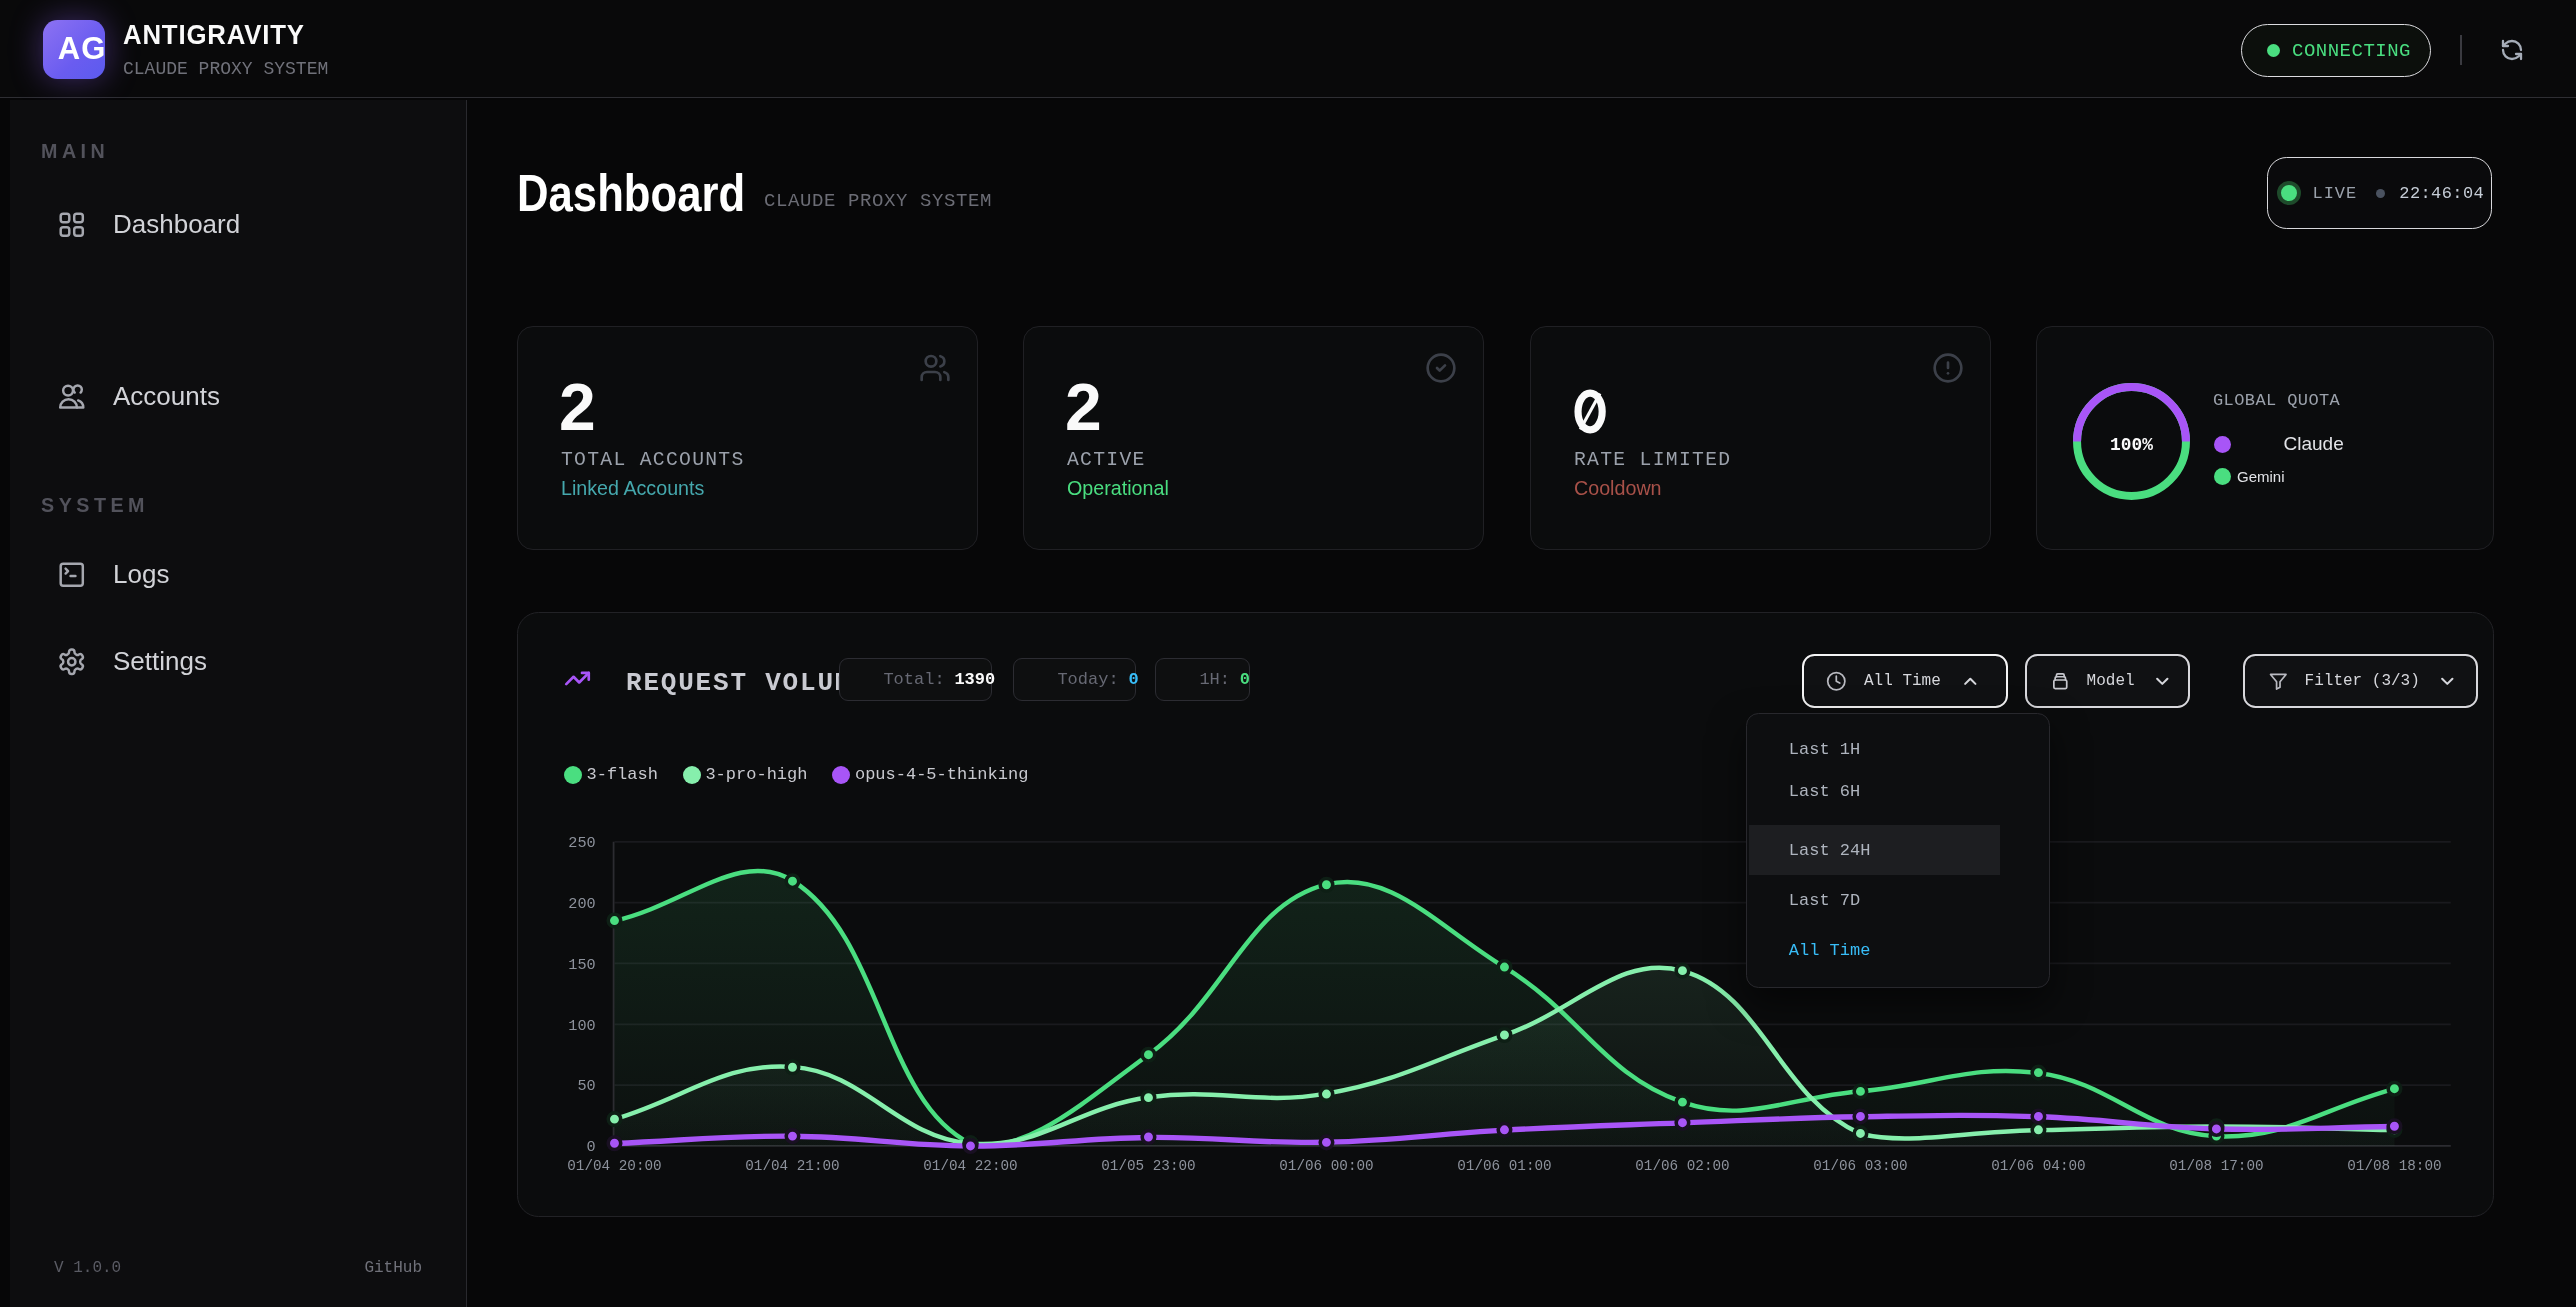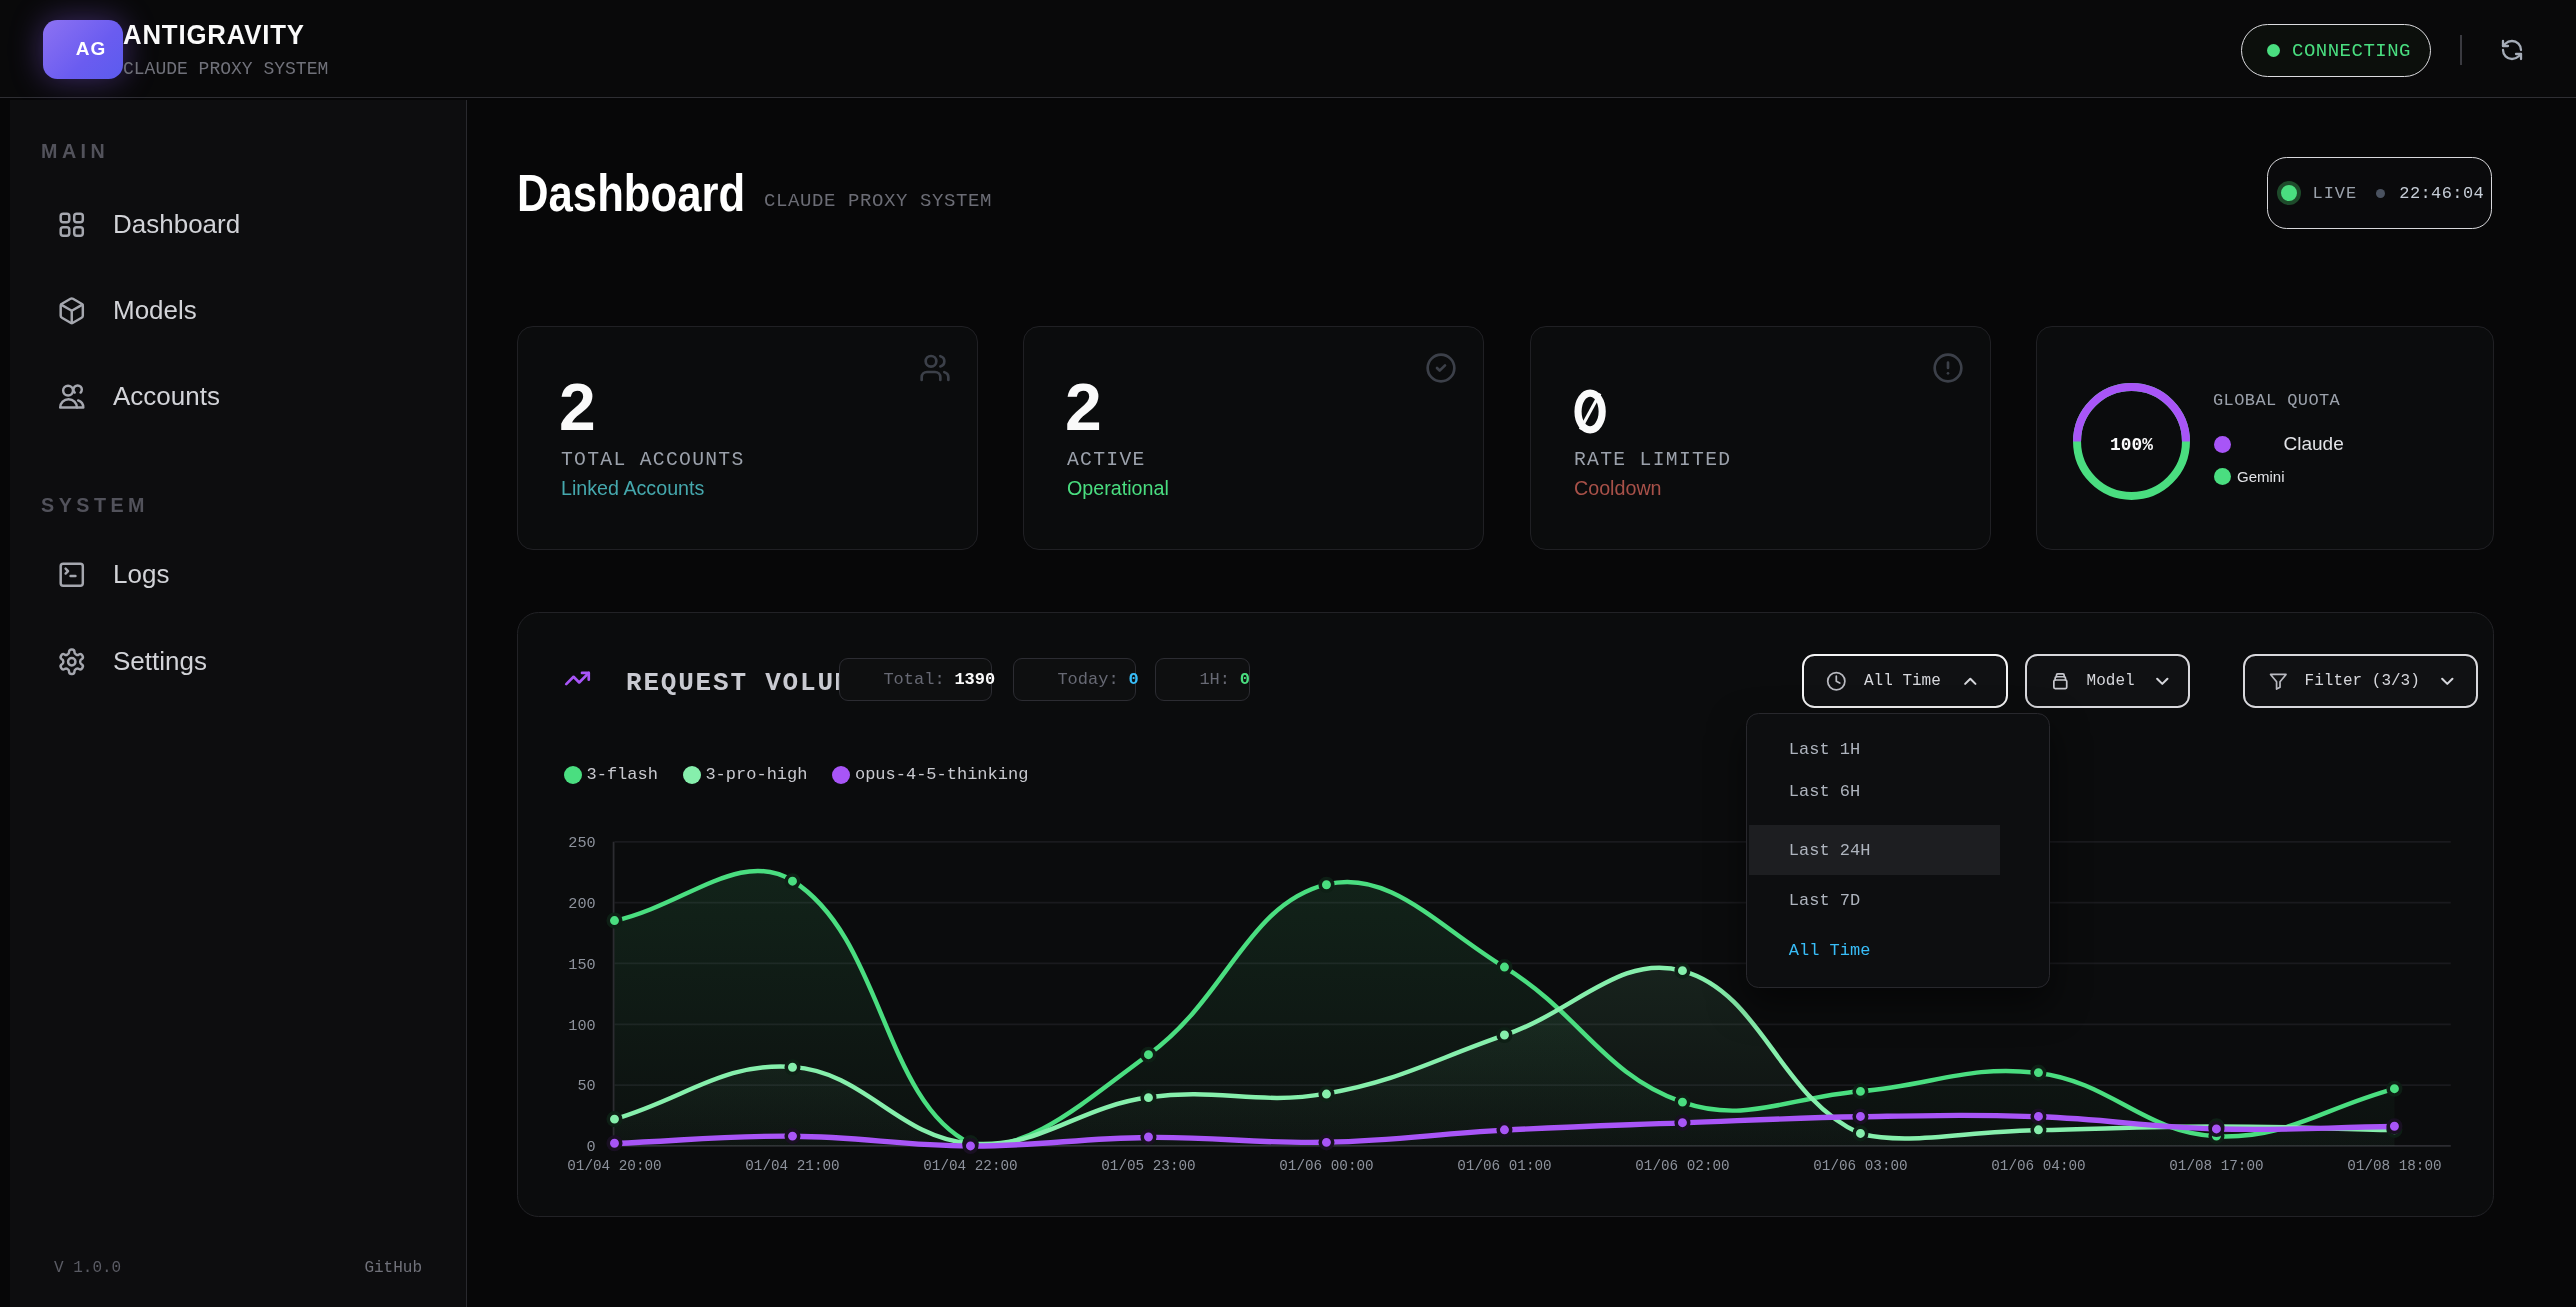--- a/index.html
+++ b/index.html
@@ -1,21 +1,21 @@
 <!DOCTYPE html>
 <html style="font-size:14.3px"><head>
 <meta charset="utf-8">
 <style>
 * { margin:0; padding:0; box-sizing:border-box; }
 html,body { width:2576px; height:1308px; background:#060607; overflow:hidden; }
 body { font-family:"Liberation Sans", sans-serif; position:relative; }
 
 
 #header { position:absolute; left:0; top:0; width:2576px; height:98px; background:#09090a; border-bottom:1.8px solid #2e2e33; }
-#logo { position:absolute; left:43px; top:19.7px; width:80px; height:59px; border-radius:14.3px; background:linear-gradient(135deg,#8d72f2 0%,#6a5cf0 60%,#5b5bee 100%); box-shadow:0 0 32px rgba(139,92,246,.4); display:flex; align-items:center; justify-content:center; color:#fff; font-weight:bold; font-size:19px; letter-spacing:0.9px;padding-left:16px; }
+#logo { position:absolute; left:43px; top:19.7px; width:62px; height:59px; border-radius:14.3px; background:linear-gradient(135deg,#8d72f2 0%,#6a5cf0 60%,#5b5bee 100%); box-shadow:0 0 32px rgba(139,92,246,.4); display:flex; align-items:center; justify-content:center; color:#fff; font-weight:bold; font-size:31px; letter-spacing:0.9px;padding-left:16px; }
 #brand { position:absolute; left:123px; top:19px; }
 #brand .t1 { font-size:28px; font-weight:bold; color:#fafafa; letter-spacing:0.9px; transform:scaleX(0.92); transform-origin:left; }
 #brand .t2 { margin-top:8px; font-family:"Liberation Mono",monospace; font-size:18px; color:#70717a; letter-spacing:0px; }
 #connpill { position:absolute; left:2241px; top:24px; width:190px; height:53px; border:1.8px solid #dcdce0; border-radius:27px; display:flex; align-items:center; background:#0c0f0c; }
 #connpill .dot { width:13.4px; height:13.4px; border-radius:50%; background:#4ade80; margin-left:25px; }
 #connpill .txt { font-family:"Liberation Mono",monospace; font-size:19px; color:#4ade80; letter-spacing:0.5px; margin-left:11.6px; }
 #hdivider { position:absolute; left:2460px; top:35px; width:1.8px; height:30px; background:#3a3a40; }
 #refresh { position:absolute; left:2500px; top:38px; width:24px; height:24px; color:#a6adb8; }
 
 
@@ -92,28 +92,20 @@
 <div id="sidebar">
   <div class="navsec" style="top:40px;">MAIN</div>
   <div class="navitem" style="top:96px;">
     <svg viewBox="0 0 24 24" fill="none" stroke="currentColor" stroke-width="2" stroke-linecap="round" stroke-linejoin="round">
         <rect x="3" y="3" width="7" height="7" rx="2"></rect>
         <rect x="14" y="3" width="7" height="7" rx="2"></rect>
         <rect x="14" y="14" width="7" height="7" rx="2"></rect>
         <rect x="3" y="14" width="7" height="7" rx="2"></rect>
       </svg>
     <span>Dashboard</span>
-  </div>
-  <div class="navitem" style="top:182px;">
-    <svg viewBox="0 0 24 24" fill="none" stroke="currentColor" stroke-width="2" stroke-linecap="round" stroke-linejoin="round">
-        <path d="M21 8a2 2 0 0 0-1-1.73l-7-4a2 2 0 0 0-2 0l-7 4A2 2 0 0 0 3 8v8a2 2 0 0 0 1 1.73l7 4a2 2 0 0 0 2 0l7-4A2 2 0 0 0 21 16Z"></path>
-        <path d="m3.3 7 8.7 5 8.7-5"></path>
-        <path d="M12 22V12"></path>
-      </svg>
-    <span>Models</span>
   </div>
   <div class="navitem" style="top:268px;">
     <svg viewBox="0 0 24 24" fill="none" stroke="currentColor" stroke-width="2" stroke-linecap="round" stroke-linejoin="round">
         <circle cx="9" cy="7" r="4"></circle>
         <path d="M19.2 8.6a3.4 3.4 0 1 0-4.8 0"></path>
         <path d="M2.6 20.8a6.8 6.8 0 0 1 13.6 0z"></path>
         <path d="M16.4 20.8h5a6.2 6.2 0 0 0-4.2-5.8"></path>
       </svg>
     <span>Accounts</span>
   </div>

